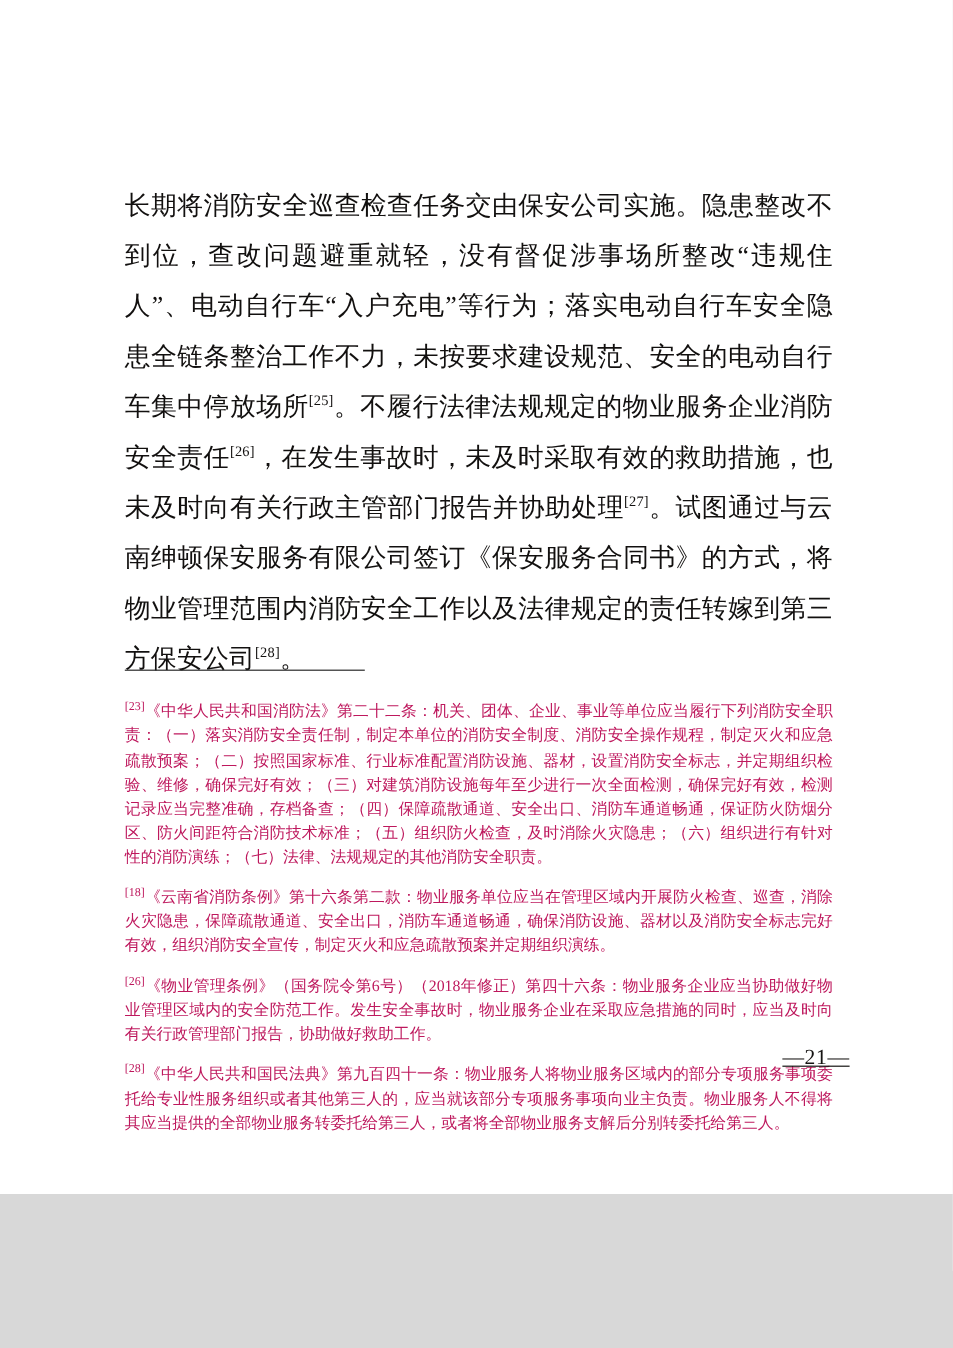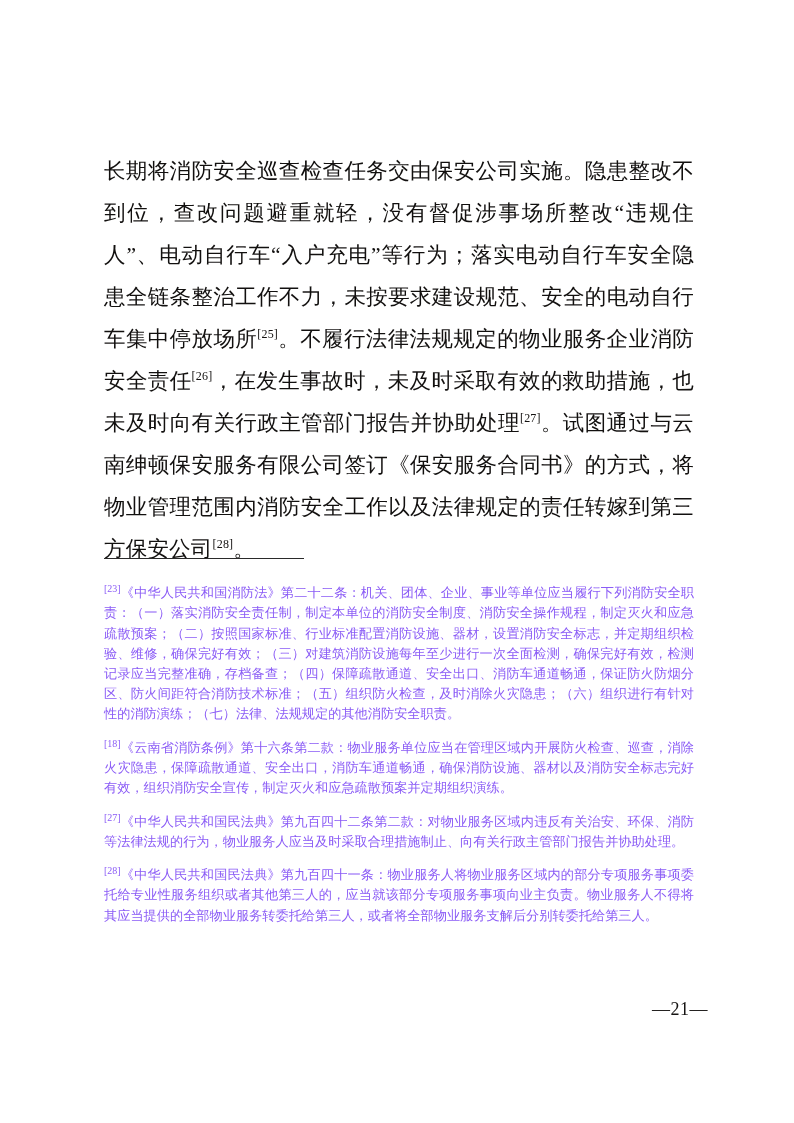--- a/index.html
+++ b/index.html
@@ -8,21 +8,21 @@
   }
   body {
     width: 794px;
     height: 1123px;
     background: #d8d8d8;
     font-family: "Liberation Serif", "DejaVu Serif", serif;
   }
   .page {
     position: relative;
     width: 794px;
-    height: 1123px;
+    height: 995px;
     background: #ffffff;
     box-sizing: border-box;
     overflow: hidden;
     padding-left: 44px;
   }
   .content {
     position: absolute;
     left: 104px;
     top: 128px;
     width: 590px;
@@ -51,54 +51,55 @@
   }
   .notes {
     position: absolute;
     left: 104px;
     top: 570px;
     width: 590px;
   }
   .note {
     font-size: 13.2px;
     line-height: 20.2px;
-    color: #8b5cf6;
+    color: #be185d;
     text-align: justify;
     text-justify: inter-ideograph;
     margin-bottom: 0px;
   }
   .note sup {
     font-size: 10px;
     vertical-align: super;
     line-height: 0;
   }
   .page-number {
     position: absolute;
     right: 86px;
     bottom: 103px;
     font-size: 18px;
     color: #161413;
     letter-spacing: 0.5px;
+    text-decoration: underline;
   }
 </style>
 </head>
 <body>
 
 <div class="page">
 
   <div class="content">
     <p class="body-text">
       <span>长期将消防安全巡查检查任务交由保安公司实施。隐患整改不到位，查改问题避重就轻，没有督促涉事场所整改“违规住人”、电动自行车“入户充电”等行为；落实电动自行车安全隐患全链条整治工作不力，未按要求建设规范、安全的电动自行车集中停放场所</span><sup>[25]</sup><span>。不履行法律法规规定的物业服务企业消防安全责任</span><sup>[26]</sup><span>，在发生事故时，未及时采取有效的救助措施，也未及时向有关行政主管部门报告并协助处理</span><sup>[27]</sup><span>。试图通过与云南绅顿保安服务有限公司签订《保安服务合同书》的方式，将物业管理范围内消防安全工作以及法律规定的责任转嫁到第三方保安公司</span><sup>[28]</sup><span>。</span>
     </p>
   </div>
 
   <div class="rule"></div>
 
   <div class="notes">
     <p class="note"><sup>[23]</sup><span>《中华人民共和国消防法》第二十二条：机关、团体、企业、事业等单位应当履行下列消防安全职责：（一）落实消防安全责任制，制定本单位的消防安全制度、消防安全操作规程，制定灭火和应急疏散预案；（二）按照国家标准、行业标准配置消防设施、器材，设置消防安全标志，并定期组织检验、维修，确保完好有效；（三）对建筑消防设施每年至少进行一次全面检测，确保完好有效，检测记录应当完整准确，存档备查；（四）保障疏散通道、安全出口、消防车通道畅通，保证防火防烟分区、防火间距符合消防技术标准；（五）组织防火检查，及时消除火灾隐患；（六）组织进行有针对性的消防演练；（七）法律、法规规定的其他消防安全职责。</span></p>
     <p class="note"><sup>[18]</sup><span>《云南省消防条例》第十六条第二款：物业服务单位应当在管理区域内开展防火检查、巡查，消除火灾隐患，保障疏散通道、安全出口，消防车通道畅通，确保消防设施、器材以及消防安全标志完好有效，组织消防安全宣传，制定灭火和应急疏散预案并定期组织演练。</span></p>
-    <p class="note"><sup>[27]</sup><span>《中华人民共和国民法典》第九百四十二条第二款：对物业服务区域内违反有关治安、环保、消防等法律法规的行为，物业服务人应当及时采取合理措施制止、向有关行政主管部门报告并协助处理。</span></p>
+    <p class="note"><sup>[26]</sup><span>《物业管理条例》（国务院令第6号）（2018年修正）第四十六条：物业服务企业应当协助做好物业管理区域内的安全防范工作。发生安全事故时，物业服务企业在采取应急措施的同时，应当及时向有关行政管理部门报告，协助做好救助工作。</span></p>
     <p class="note"><sup>[28]</sup><span>《中华人民共和国民法典》第九百四十一条：物业服务人将物业服务区域内的部分专项服务事项委托给专业性服务组织或者其他第三人的，应当就该部分专项服务事项向业主负责。物业服务人不得将其应当提供的全部物业服务转委托给第三人，或者将全部物业服务支解后分别转委托给第三人。</span></p>
   </div>
 
   <div class="page-number">—21—</div>
 
 </div>
 
 </body></html>

